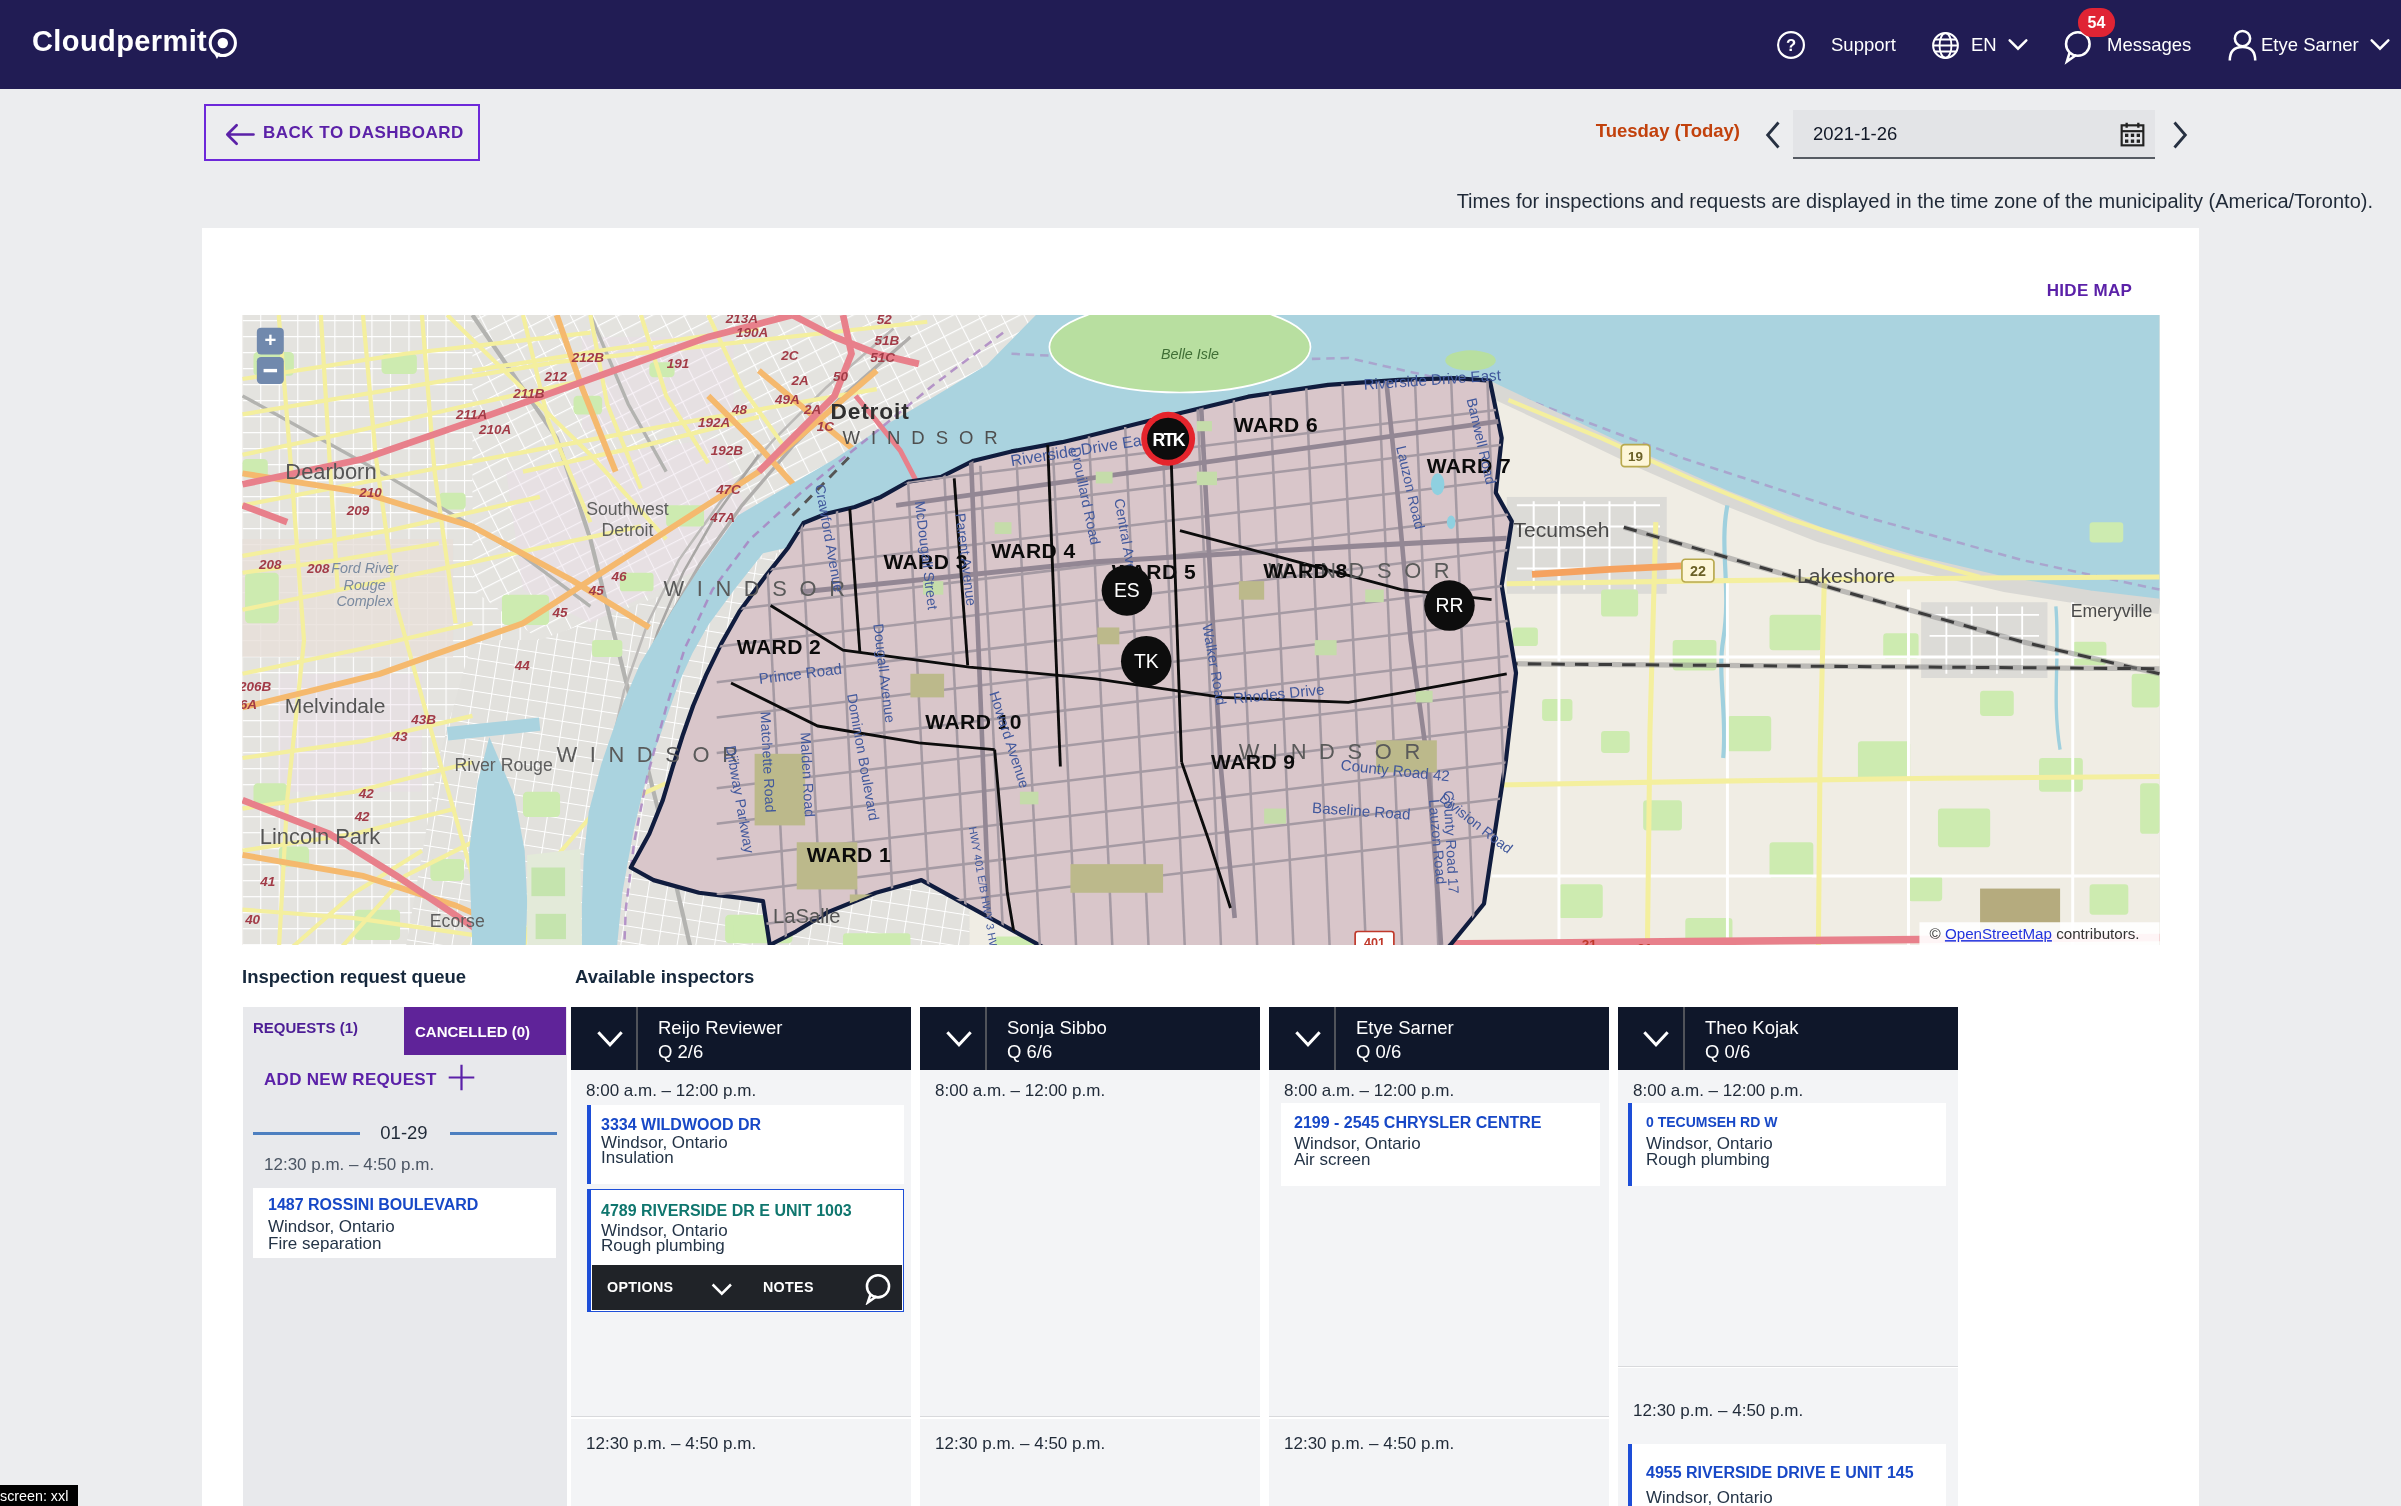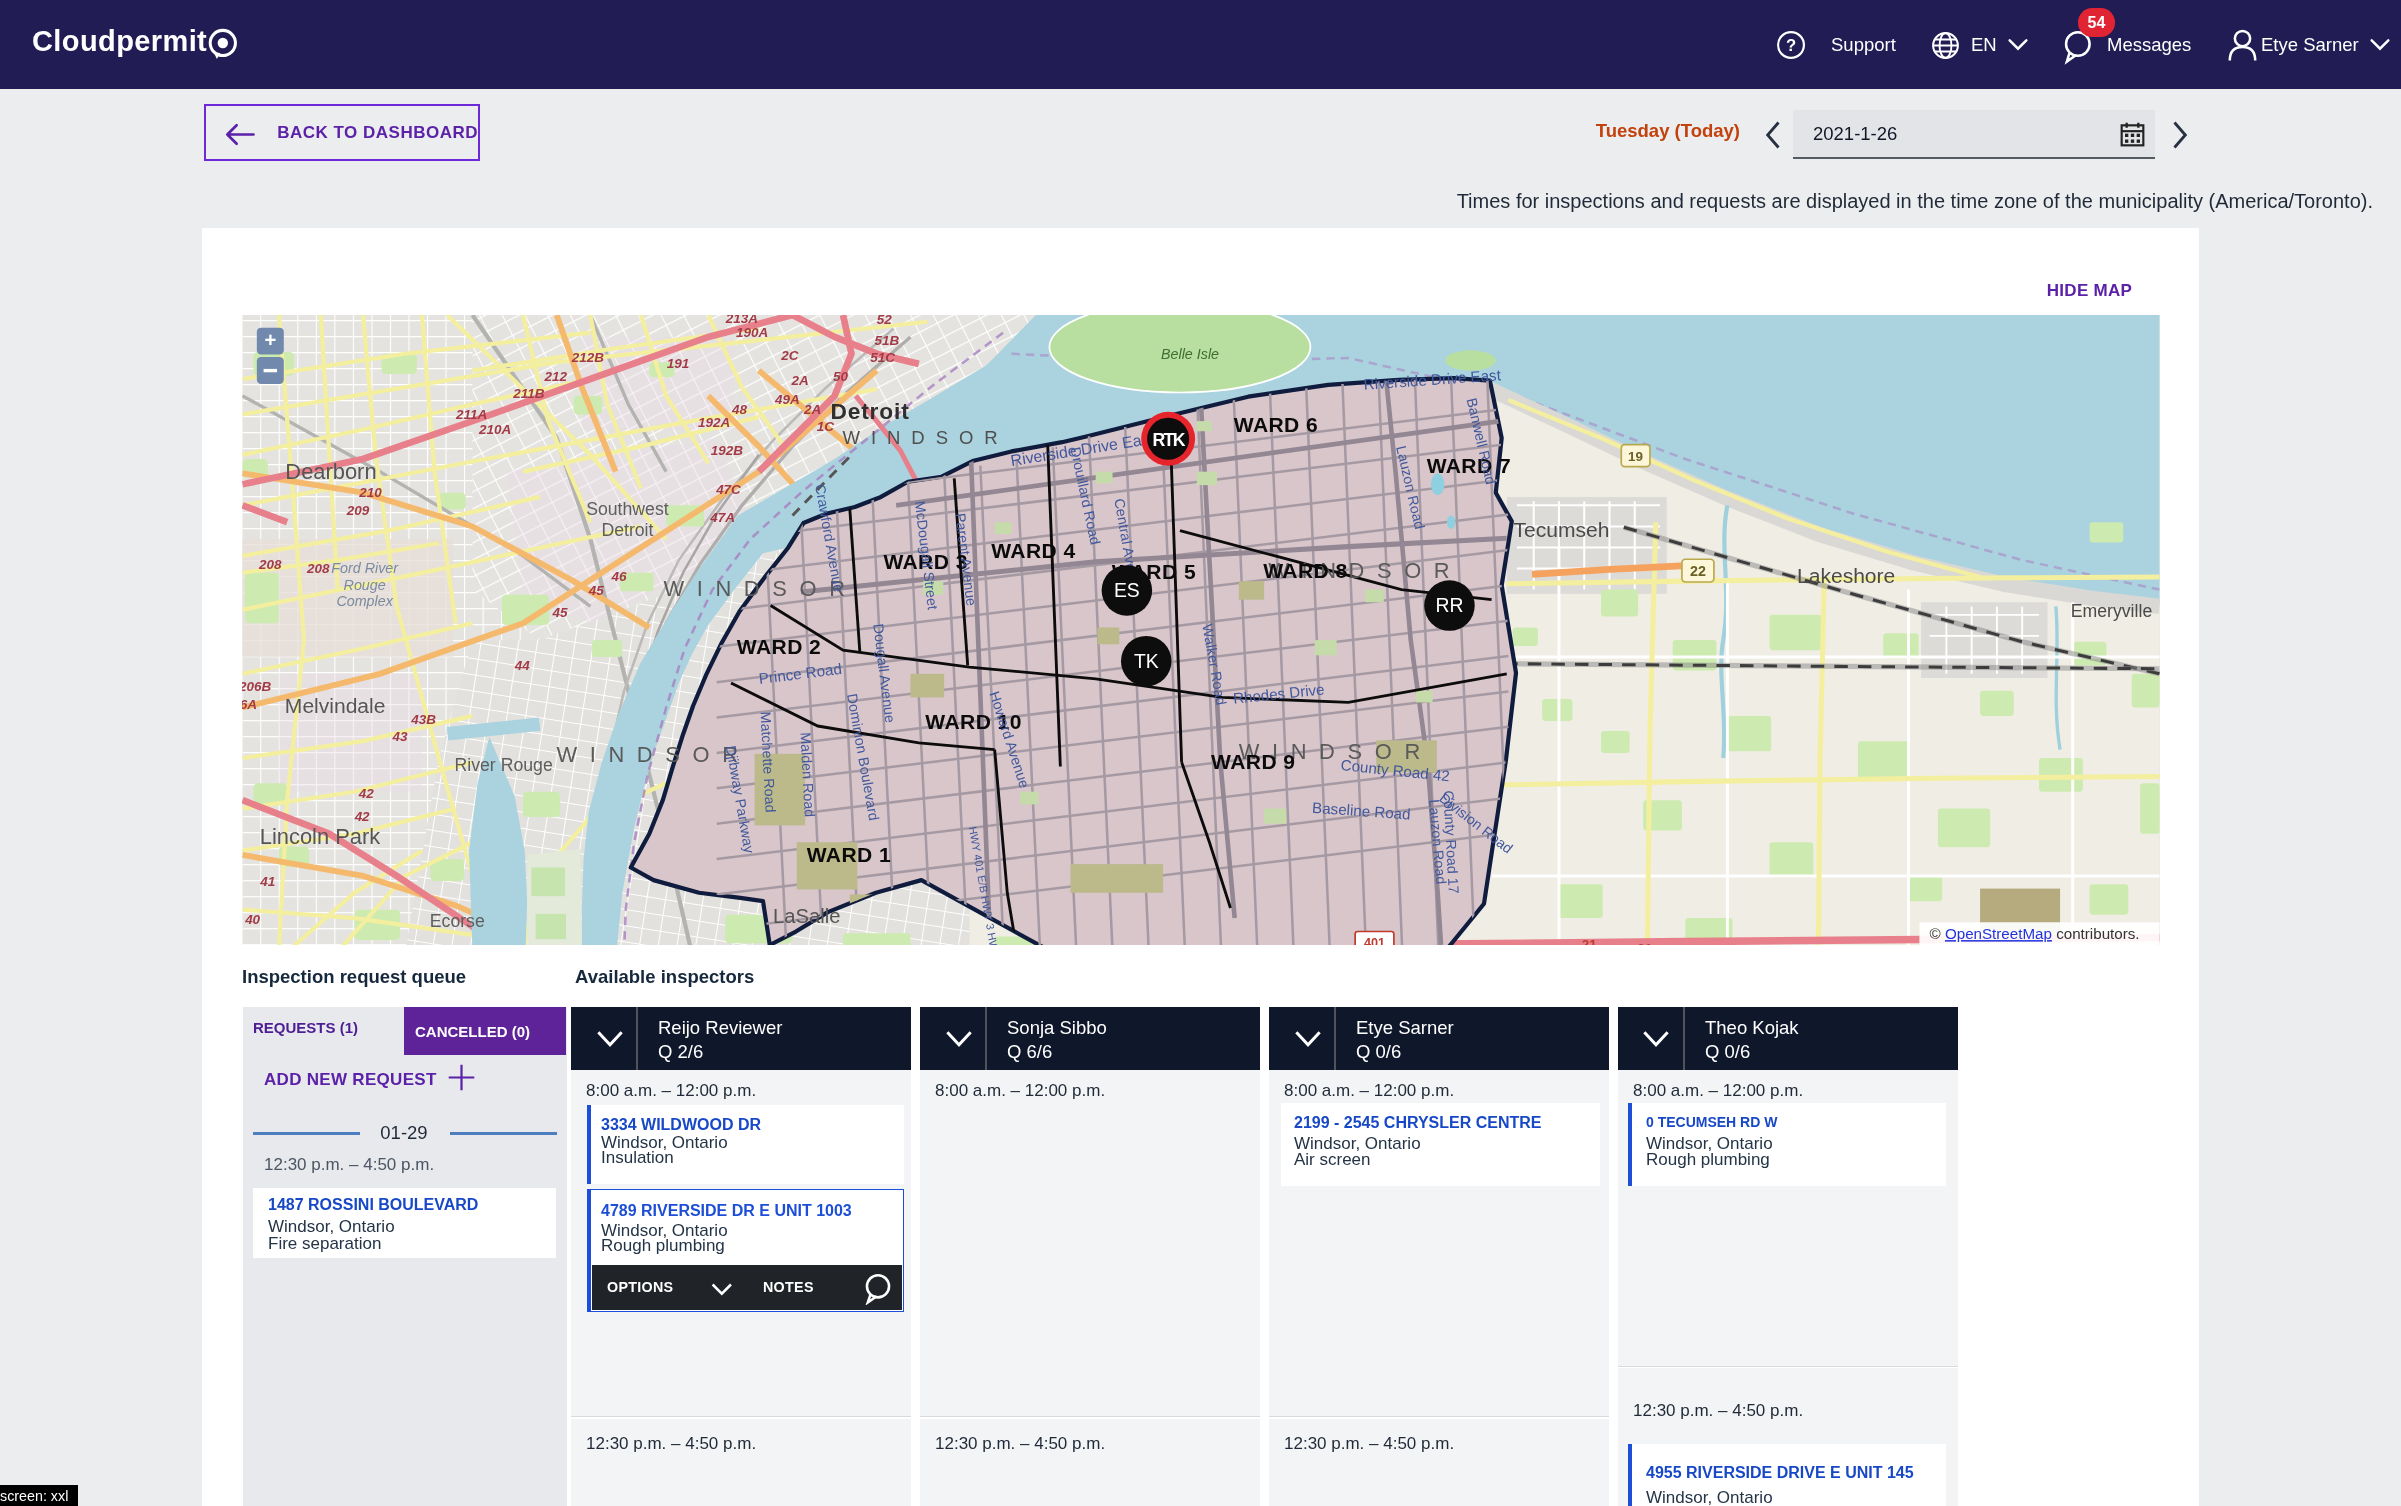--- a/index.html
+++ b/index.html
@@ -1,21 +1,21 @@
 <!DOCTYPE html>
 <html style="font-size:13.5px"><head>
 <meta charset="utf-8">
 <style>
 * { margin:0; padding:0; box-sizing:border-box; }
 html,body { width:2401px; height:1507px; background:#ecedef; font-family:"Liberation Sans",sans-serif; overflow:hidden; }
 .abs { position:absolute; }
 #nav { position:absolute; left:0; top:0; width:2401px; height:89px; background:#211c54; }
 .logo { position:absolute; left:32px; top:25px; color:#fff; font-size:29px; font-weight:bold; letter-spacing:0.4px; }
 .navitem { position:absolute; top:0; height:89px; display:flex; align-items:center; color:#fff; font-size:18.5px; }
-#backbtn { position:absolute; left:204px; top:104px; width:276px; height:57px; border:2.5px solid #6d28d9; display:flex; align-items:center;justify-content:flex-end; }
+#backbtn { position:absolute; left:204px; top:104px; width:276px; height:57px; border:2.5px solid #6d28d9; display:flex; align-items:center; }
 #backbtn span { color:#5b21a8; font-weight:bold; font-size:17px; letter-spacing:0.5px; margin-left:57px; }
 #tuesday { position:absolute; left:1571px; top:120px; width:169px; text-align:right; font-size:18.5px; font-weight:bold; color:#c2410c; }
 #dinput { position:absolute; left:1793px; top:110px; width:362px; height:49px; background:#e3e4e7; border-bottom:2.5px solid #565b63; }
 #dinput span { position:absolute; left:20px; top:12.6px; font-size:18.5px; color:#111827; }
 #note { position:absolute; left:1193px; top:190px; width:1180px; text-align:right; font-size:20px; color:#1f2937; }
 #card { position:absolute; left:202px; top:228px; width:1997px; height:1278px; background:#fff; }
 #hidemap { position:absolute; left:2005px; top:281px; width:169px; text-align:center; color:#5b21a8; font-weight:bold; font-size:17px; letter-spacing:0.3px; }
 #mapbox { position:absolute; left:242px; top:315px; width:1918px; height:630px; background:#e8e7e2; overflow:hidden; }
 h2.sect { position:absolute; font-size:18.5px; font-weight:bold; color:#16283c; }
 #queue { position:absolute; left:243px; top:1007px; width:324px; height:500px; background:#e8e9ec; }
@@ -552,21 +552,21 @@
 <div class="icard" style="left:587px;top:1105px;width:317px;height:79px">
   <div class="bluebar"></div>
   <div class="t" style="top:1116px"></div>
 </div>
 <div class="abs" style="left:601px;top:1116px;color:#1748c7;font-weight:bold;font-size:16px">3334 WILDWOOD DR</div>
 <div class="abs" style="left:601px;top:1133px;font-size:17px;color:#243447">Windsor, Ontario</div>
 <div class="abs" style="left:601px;top:1148px;font-size:17px;color:#243447">Insulation</div>
 
 <div class="abs" style="left:587px;top:1189px;width:317px;height:123px;border:1.7px solid #1d4ed8;background:#fff"></div>
 <div class="abs" style="left:587px;top:1189px;width:4.2px;height:123px;background:#1d4ed8"></div>
-<div class="abs" style="left:601px;top:1202px;color:#1d4ed8;font-weight:bold;font-size:16px">4789 RIVERSIDE DR E UNIT 1003</div>
+<div class="abs" style="left:601px;top:1202px;color:#0f766e;font-weight:bold;font-size:16px">4789 RIVERSIDE DR E UNIT 1003</div>
 <div class="abs" style="left:601px;top:1221px;font-size:17px;color:#243447">Windsor, Ontario</div>
 <div class="abs" style="left:601px;top:1236px;font-size:17px;color:#243447">Rough plumbing</div>
 <div class="abs" style="left:592px;top:1265px;width:310px;height:45px;background:#202328"></div>
 <div class="abs" style="left:607px;top:1279px;color:#fff;font-weight:bold;font-size:14.3px;letter-spacing:0.3px">OPTIONS</div>
 <svg class="abs" style="left:710px;top:1282px" width="23.6" height="15" viewBox="0 0 28 18">
     <path d="M3,3 L14,14 L25,3" fill="none" stroke="#fff" stroke-width="3"></path>
   </svg>
 <div class="abs" style="left:763px;top:1279px;color:#fff;font-weight:bold;font-size:14.3px;letter-spacing:0.3px">NOTES</div>
 <svg class="abs" style="left:861px;top:1271px" width="34" height="34" viewBox="0 0 40 40">
   <circle cx="20" cy="18" r="13" fill="none" stroke="#fff" stroke-width="3"></circle>

